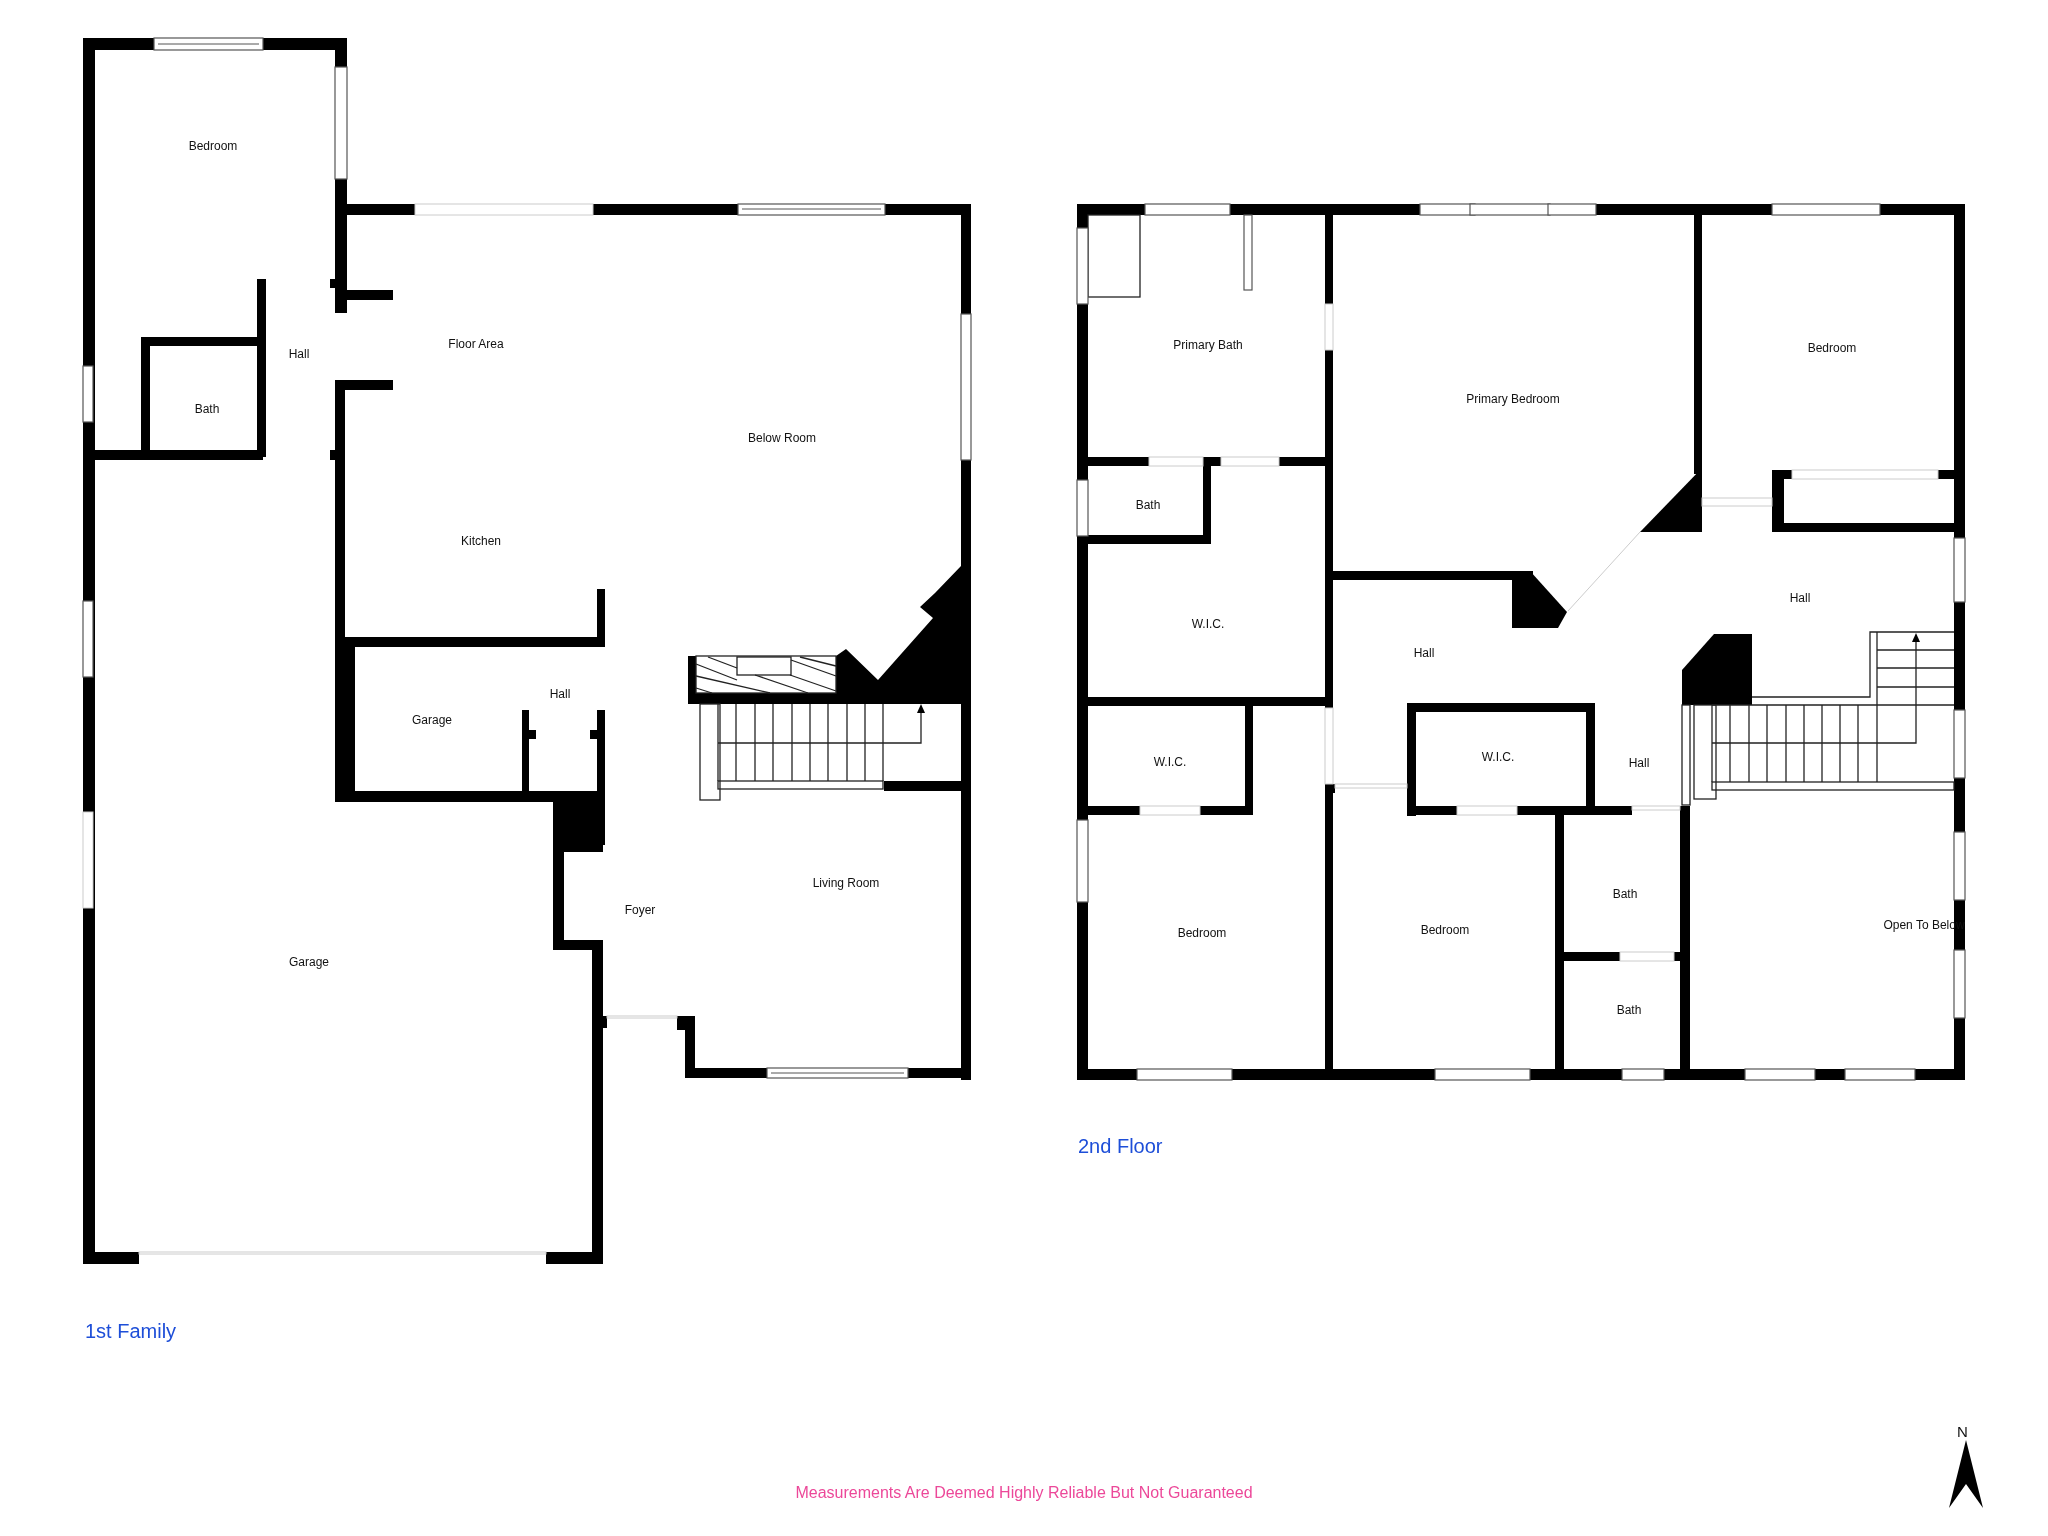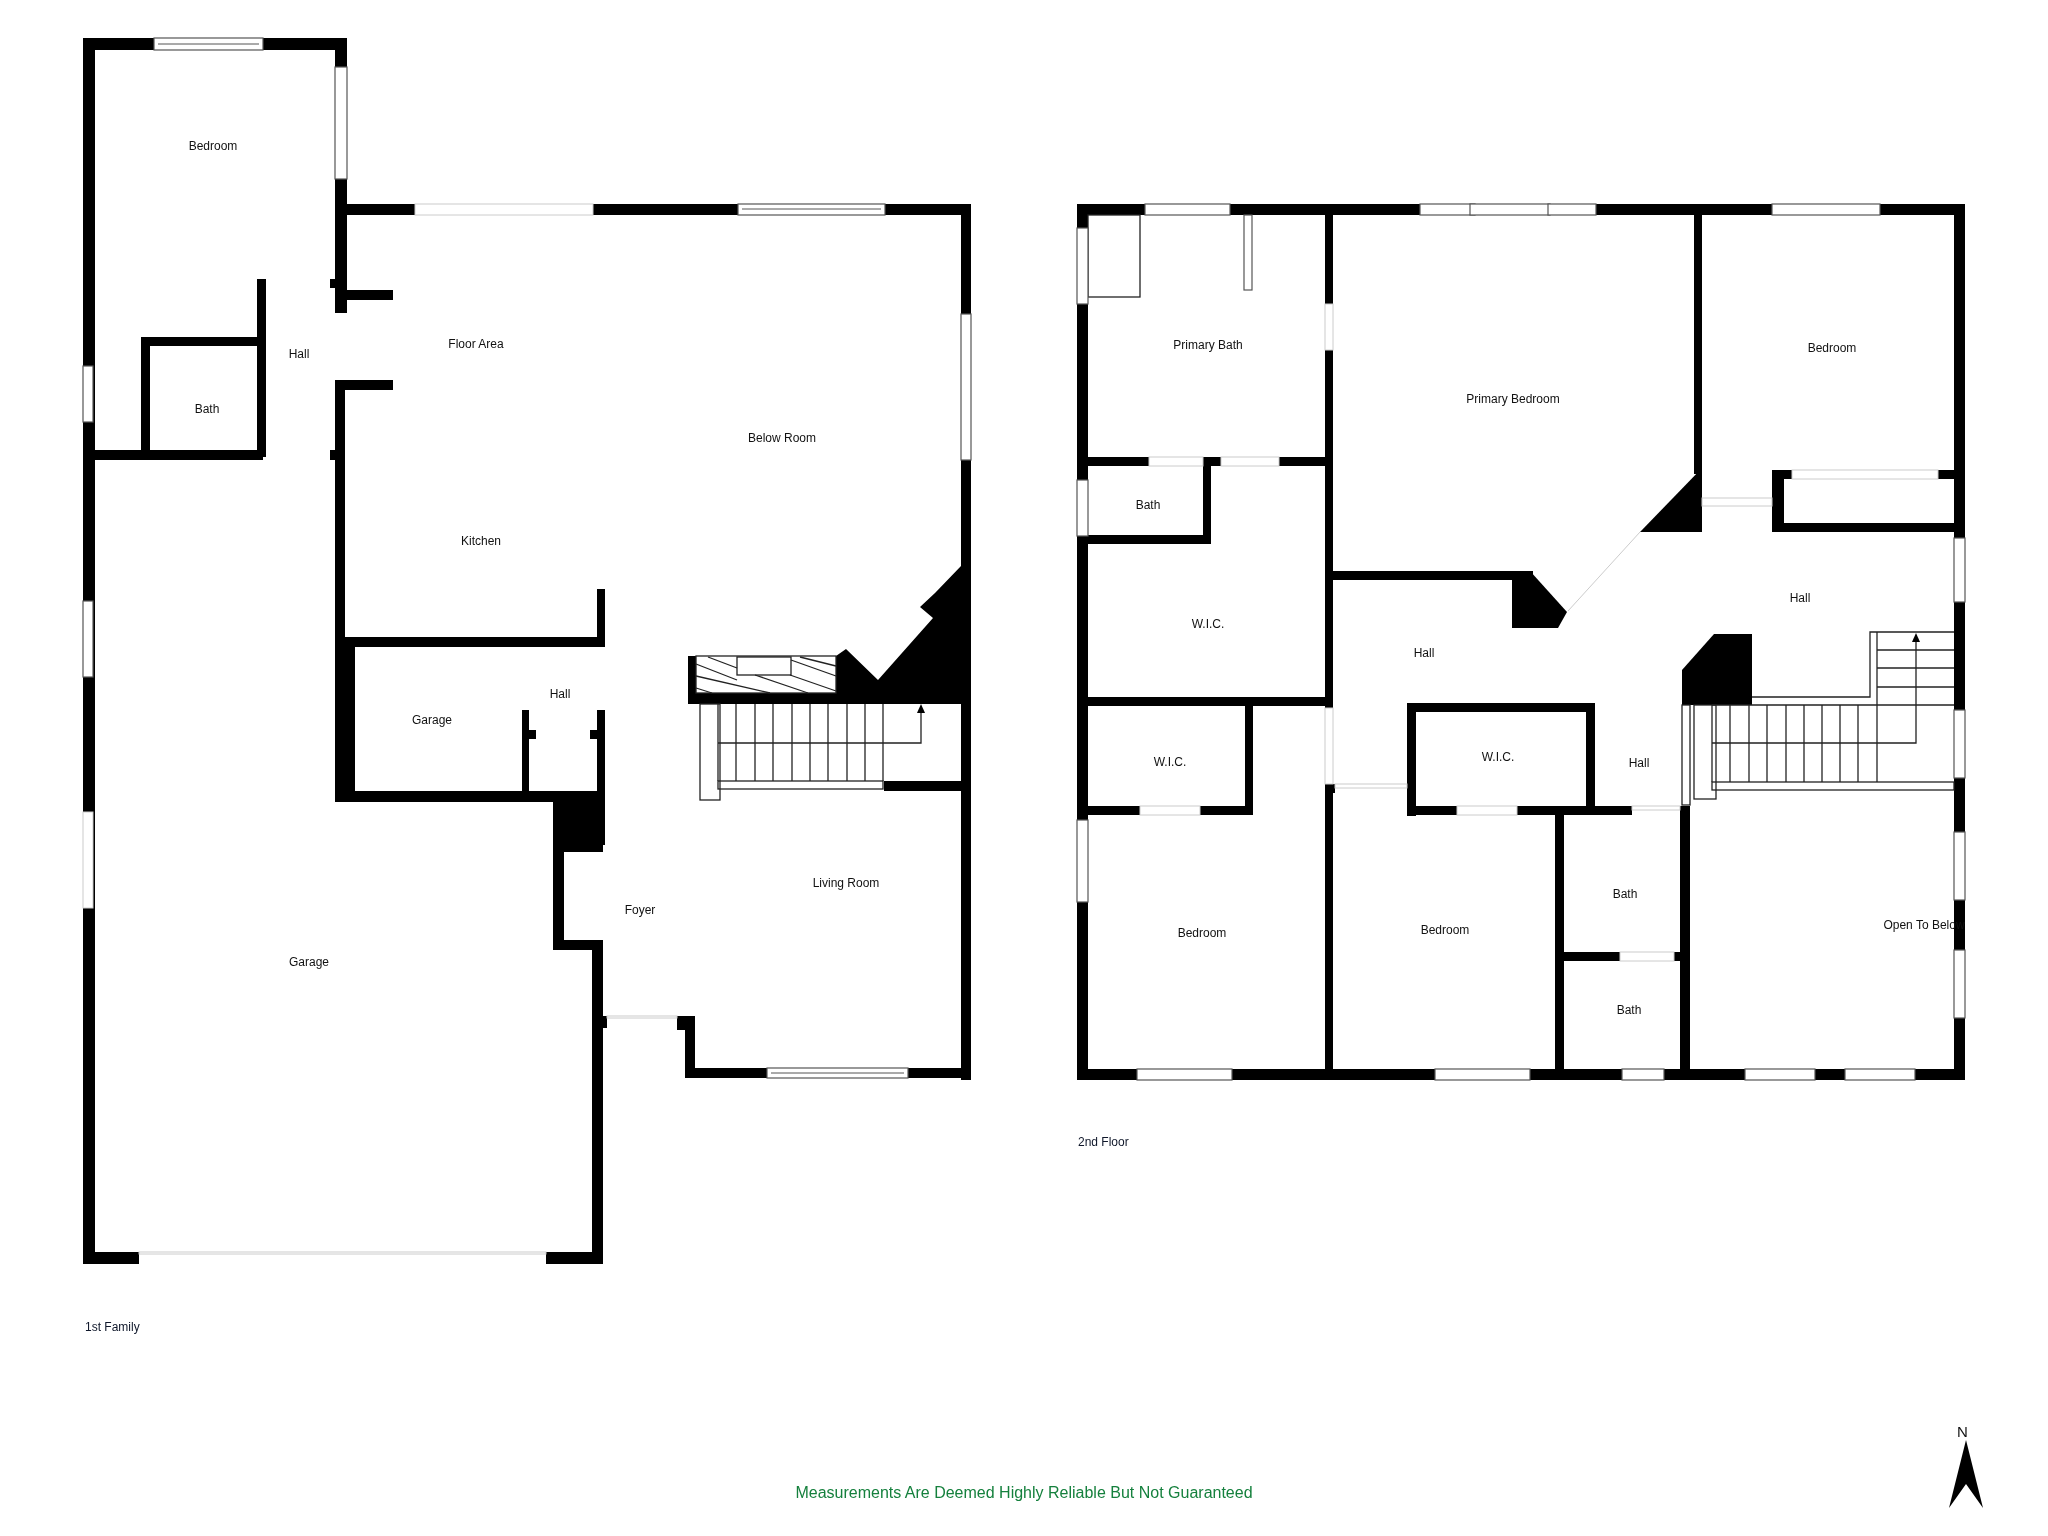--- a/index.html
+++ b/index.html
@@ -3,22 +3,22 @@
 <meta charset="utf-8">
 <style>
   html, body { margin:0; padding:0; background:#ffffff; }
   body { width:2048px; height:1536px; position:relative; overflow:hidden; font-family:"Liberation Sans","DejaVu Sans",sans-serif; }
   svg { position:absolute; left:0; top:0; }
   .wall { fill:#000; }
   .win { fill:#fff; stroke:#555; stroke-width:1.2; }
   .open { fill:#fff; stroke:#ccc; stroke-width:1; }
   .thin { fill:none; stroke:#222; stroke-width:1.3; }
   .label { position:absolute; font-size:12px; color:#111; white-space:nowrap; transform:translate(-50%,-50%); }
-  .floor-label { position:absolute; font-size:12px; color:#0f172a; white-space:nowrap; }
-  .footer { position:absolute; left:50%; top:1484px; transform:translateX(-50%); font-size:16px; color:#15803d; white-space:nowrap; }
+  .floor-label { position:absolute; font-size:20px; color:#1d4ed8; white-space:nowrap; }
+  .footer { position:absolute; left:50%; top:1484px; transform:translateX(-50%); font-size:16px; color:#ec4899; white-space:nowrap; }
   .north { position:absolute; left:1940px; top:1420px; width:52px; height:90px; }
   .north-n { position:absolute; left:1957px; top:1423px; font-size:15px; color:#111; }
 </style>
 </head>
 <body>
 
 <svg width="2048" height="1536" viewBox="0 0 2048 1536">
 
   <g>
 

